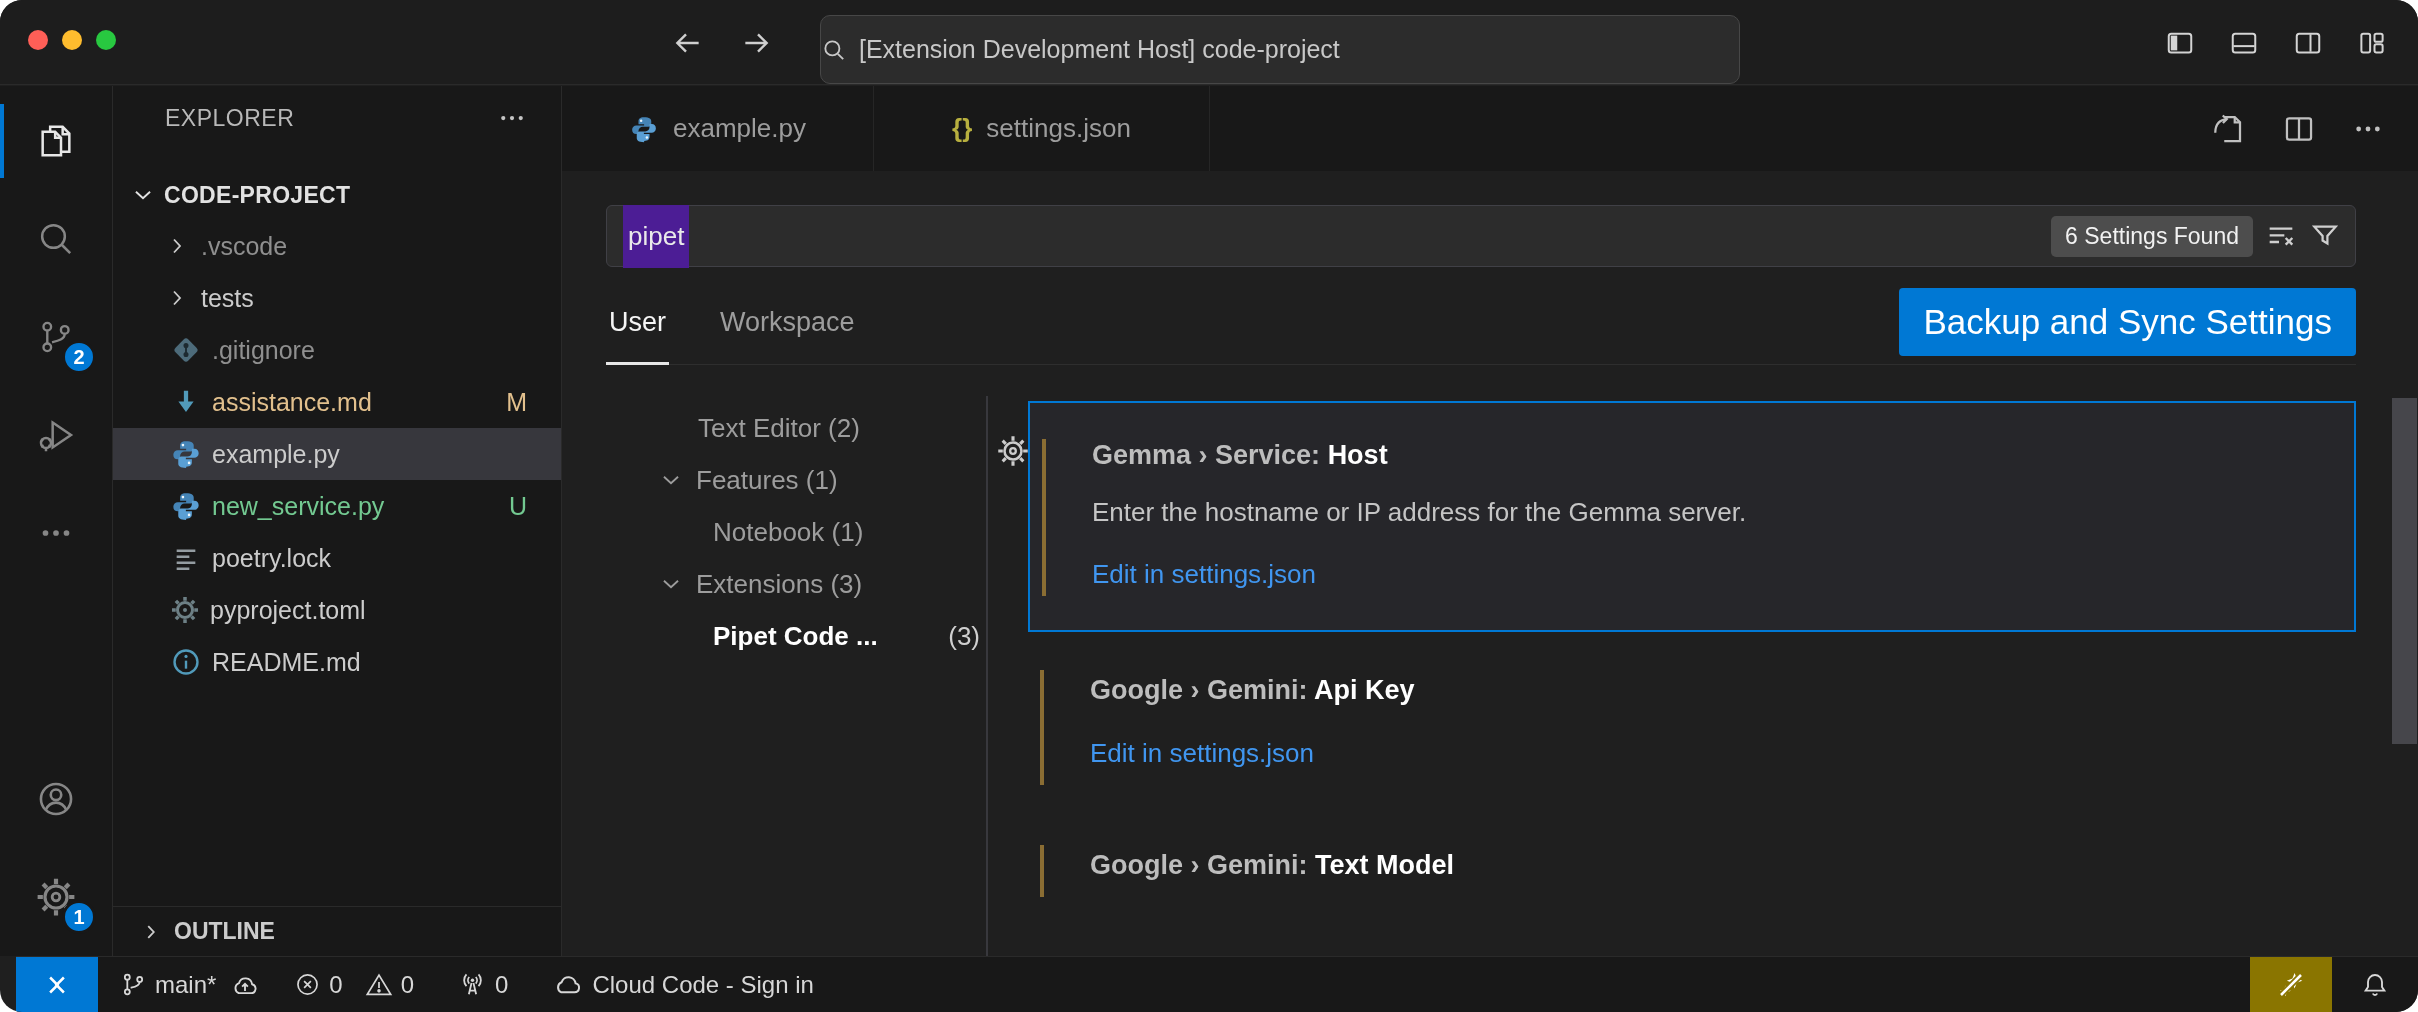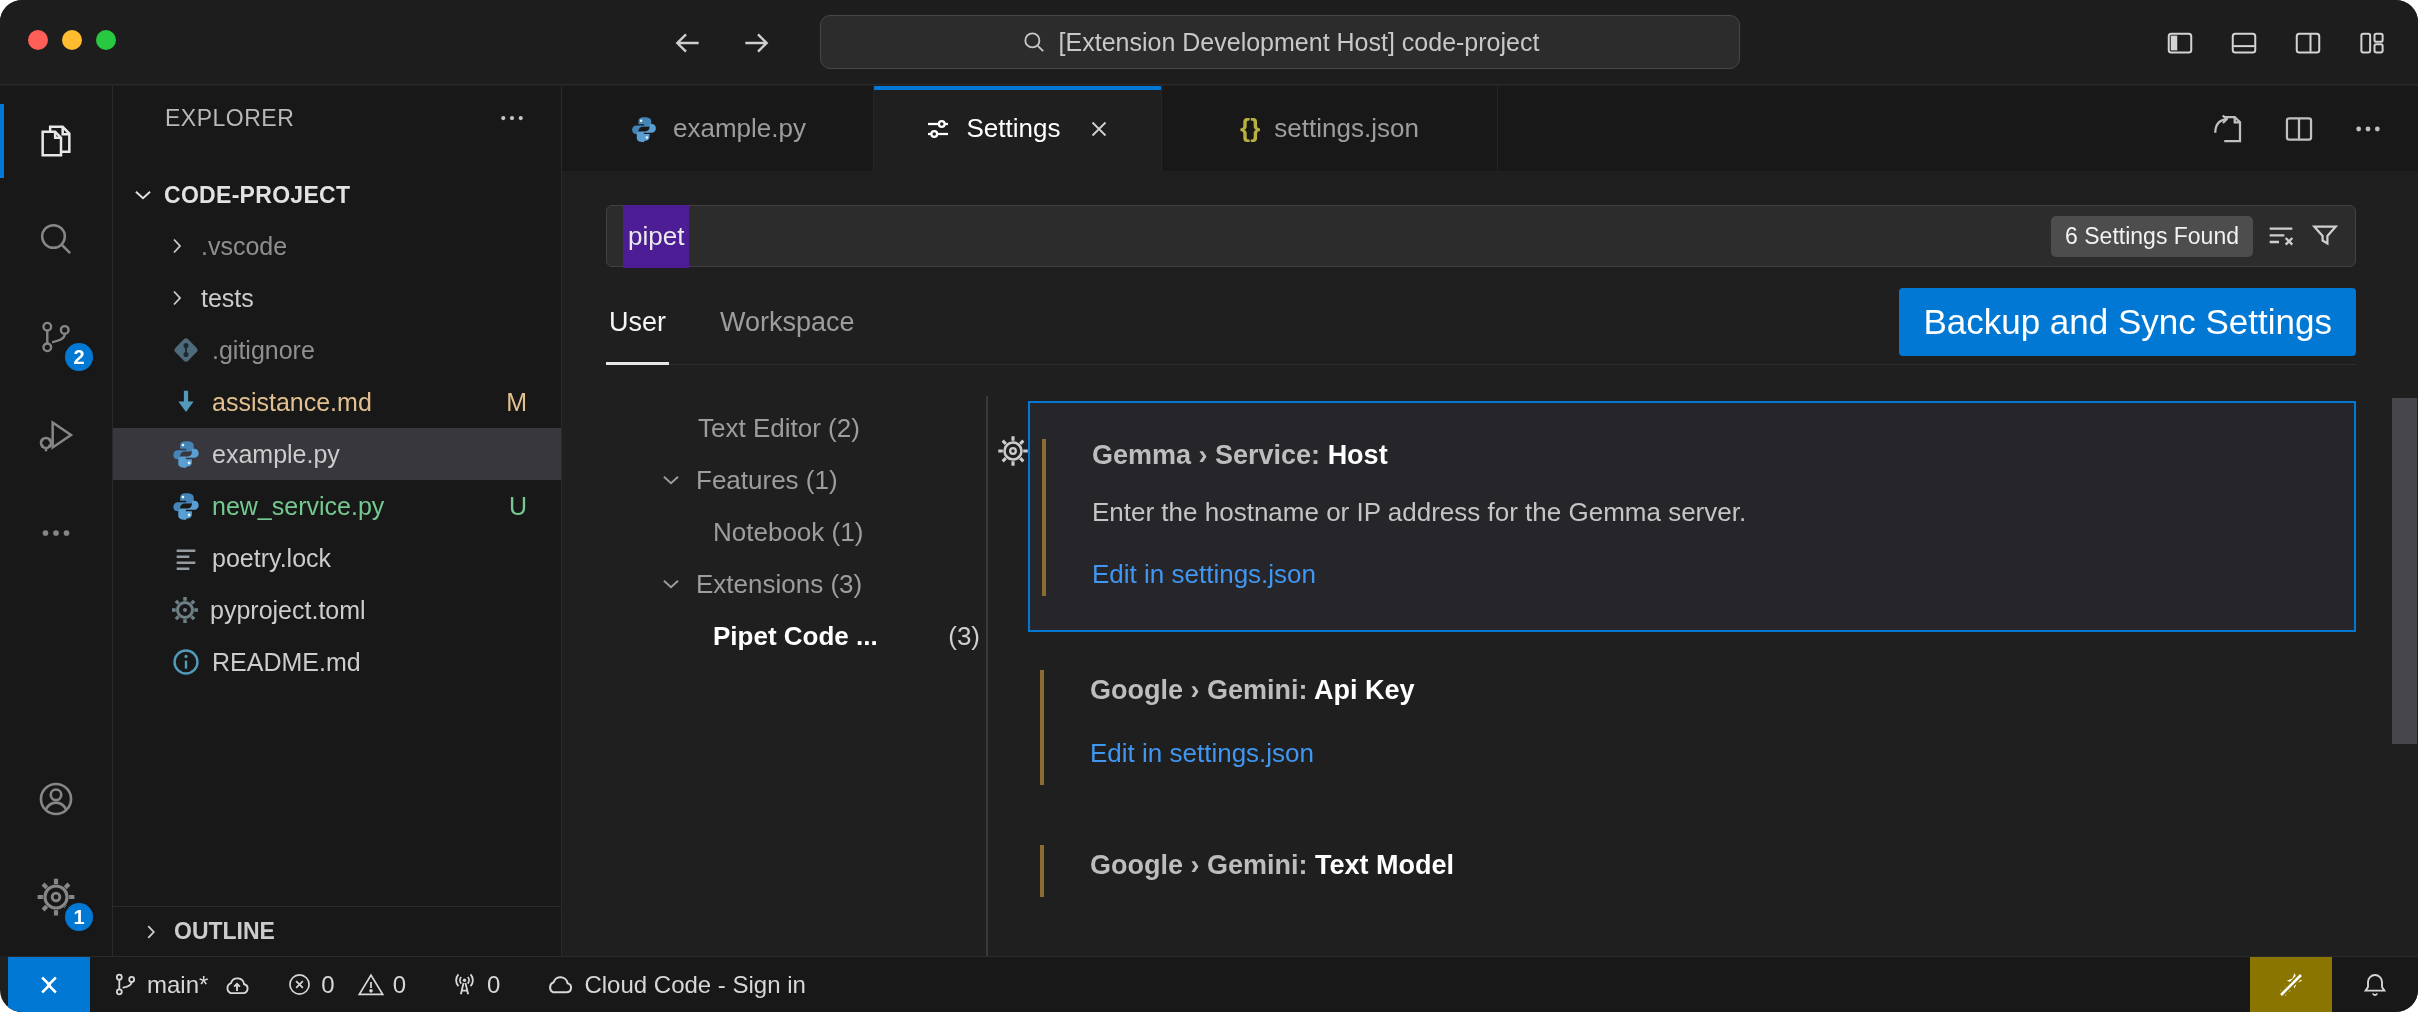--- a/index.html
+++ b/index.html
@@ -6,22 +6,22 @@
   *{box-sizing:border-box;user-select:none;}
   .window{position:relative;width:2418px;height:1012px;border-radius:22px;overflow:hidden;
     background:#1f1f1f;font-family:"Liberation Sans",sans-serif;color:#cccccc;}
 
   
   .titlebar{position:absolute;top:0;left:0;right:0;height:85px;background:#1d1d1d;border-bottom:1px solid #2a2a2a;}
   .traffic{position:absolute;left:28px;top:30px;display:flex;gap:14px;}
   .dot{width:20px;height:20px;border-radius:50%;}
   .dot.red{background:#ff5f57}.dot.yellow{background:#febc2e}.dot.green{background:#28c840}
   .nav-arrows{position:absolute;left:672px;top:0;height:85px;display:flex;align-items:center;gap:36px;color:#cfcfcf;}
-  .command-center{position:absolute;left:820px;top:15px;width:920px;height:54px;background:#2c2c2c;
-    border:1px solid #474747;border-radius:10px;display:flex;align-items:center;justify-content:center;
+  .command-center{position:absolute;left:820px;top:15px;width:920px;height:69px;background:#2c2c2c;
+    border:1px solid #474747;border-radius:10px;display:flex;align-items:center;justify-content:flex-start;
     gap:12px;color:#c8c8c8;font-size:25px;}
   .layout-controls{position:absolute;right:30px;top:0;height:85px;display:flex;align-items:center;gap:32px;color:#d4d4d4;}
 
   
   .main{position:absolute;top:86px;bottom:56px;left:0;right:0;display:flex;}
 
   
   .activitybar{width:113px;background:#181818;border-right:1px solid #2a2a2a;display:flex;flex-direction:column;align-items:center;}
   .ab-item{width:112px;height:98px;display:flex;align-items:center;justify-content:center;position:relative;color:#868686;}
   .ab-item.active{color:#e7e7e7;}
@@ -95,21 +95,21 @@
   .modbar{position:absolute;left:12px;top:36px;bottom:34px;width:4px;background:#8a6d33;}
   .setting-plain .modbar{top:10px;bottom:6px;}
   .s-title{font-size:27px;font-weight:700;color:#ffffff;line-height:32px;white-space:nowrap;}
   .s-cat{color:#bdbdbd;text-align:right;}
   .s-desc{margin-top:26px;font-size:26px;color:#c5c5c5;line-height:30px;}
   .s-link{margin-top:32px;font-size:26px;color:#4096f0;width:max-content;}
   .inline-link{color:#4096f0;}
   .scrollbar{position:absolute;right:1px;top:227px;width:25px;height:346px;background:#46464b;}
 
   
-  .statusbar{position:absolute;left:8px;right:0;bottom:0;height:56px;background:#181818;border-top:1px solid #2a2a2a;
+  .statusbar{position:absolute;left:16px;right:0;bottom:0;height:56px;background:#181818;border-top:1px solid #2a2a2a;
     display:flex;align-items:center;font-size:24px;color:#d7d7d7;}
   .remote{width:82px;height:100%;background:#0078d4;display:flex;align-items:center;justify-content:center;color:#fff;flex:none;}
   .sb-item{display:flex;align-items:center;gap:8px;white-space:nowrap;}
   .m22{margin-left:22px;}.m34{margin-left:34px;}.m44{margin-left:44px;}.g14{margin-left:14px;}
   .sb-right{margin-left:auto;display:flex;align-items:stretch;height:100%;}
   .gold-btn{width:82px;background:#8a7500;display:flex;align-items:center;justify-content:center;}
   .bell-box{width:86px;display:flex;align-items:center;justify-content:center;color:#d7d7d7;}
 
   svg{display:block;flex:none;}
 </style>
@@ -378,36 +378,20 @@
         <div class="tab t1">
           <span>
             <svg width="30" height="30" viewBox="0 0 24 24">
                 <path fill="#4584b6" d="M11.9 2.5c-3.3 0-4.3 1.5-4.3 3.3v2.3h4.5v1H5.9c-1.9 0-3.4 1.3-3.4 3.4 0 2.2 1.3 3.5 3.2 3.5h1.9v-2.6c0-1.9 1.6-3.3 3.4-3.3h4.4c1.5 0 2.4-1 2.4-2.4V5.8c0-1.8-1.2-3.3-5.9-3.3z"></path>
                 <circle fill="#eef6fb" cx="9.7" cy="5.3" r="1"></circle>
                 <path fill="#5a9fd4" d="M12.1 21.5c3.3 0 4.3-1.5 4.3-3.3v-2.3h-4.5v-1h6.2c1.9 0 3.4-1.3 3.4-3.4 0-2.2-1.3-3.5-3.2-3.5h-1.9v2.6c0 1.9-1.6 3.3-3.4 3.3h-4.4c-1.5 0-2.4 1-2.4 2.4v2.9c0 1.8 1.2 3.3 5.9 3.3z"></path>
                 <circle fill="#eef6fb" cx="14.3" cy="18.7" r="1"></circle>
               </svg>
           </span>
           <span>example.py</span>
-        </div>
-        <div class="tab t2 active">
-          <span>
-            <svg width="30" height="30" viewBox="0 0 24 24" fill="none" stroke="currentColor" stroke-width="1.8">
-                <path d="M4 8h16"></path>
-                <circle cx="15" cy="8" r="2.3" fill="#1f1f1f"></circle>
-                <path d="M4 16h16"></path>
-                <circle cx="9" cy="16" r="2.3" fill="#1f1f1f"></circle>
-              </svg>
-          </span>
-          <span>Settings</span>
-          <span style="margin-left:12px;color:#d0d0d0;">
-            <svg width="26" height="26" viewBox="0 0 24 24" fill="none" stroke="currentColor" stroke-width="1.7">
-                <path d="M6 6l12 12M18 6 6 18"></path>
-              </svg>
-          </span>
         </div>
         <div class="tab t3">
           <span class="braces">{}</span>
           <span>settings.json</span>
         </div>
         <div class="tab-actions">
           <span>
             <svg width="36" height="36" viewBox="0 0 24 24" fill="none" stroke="currentColor" stroke-width="1.5">
                 <path d="M10 4h6.5L20 7.5V20H9.5"></path>
                 <path d="M16.5 4v3.5H20"></path>

